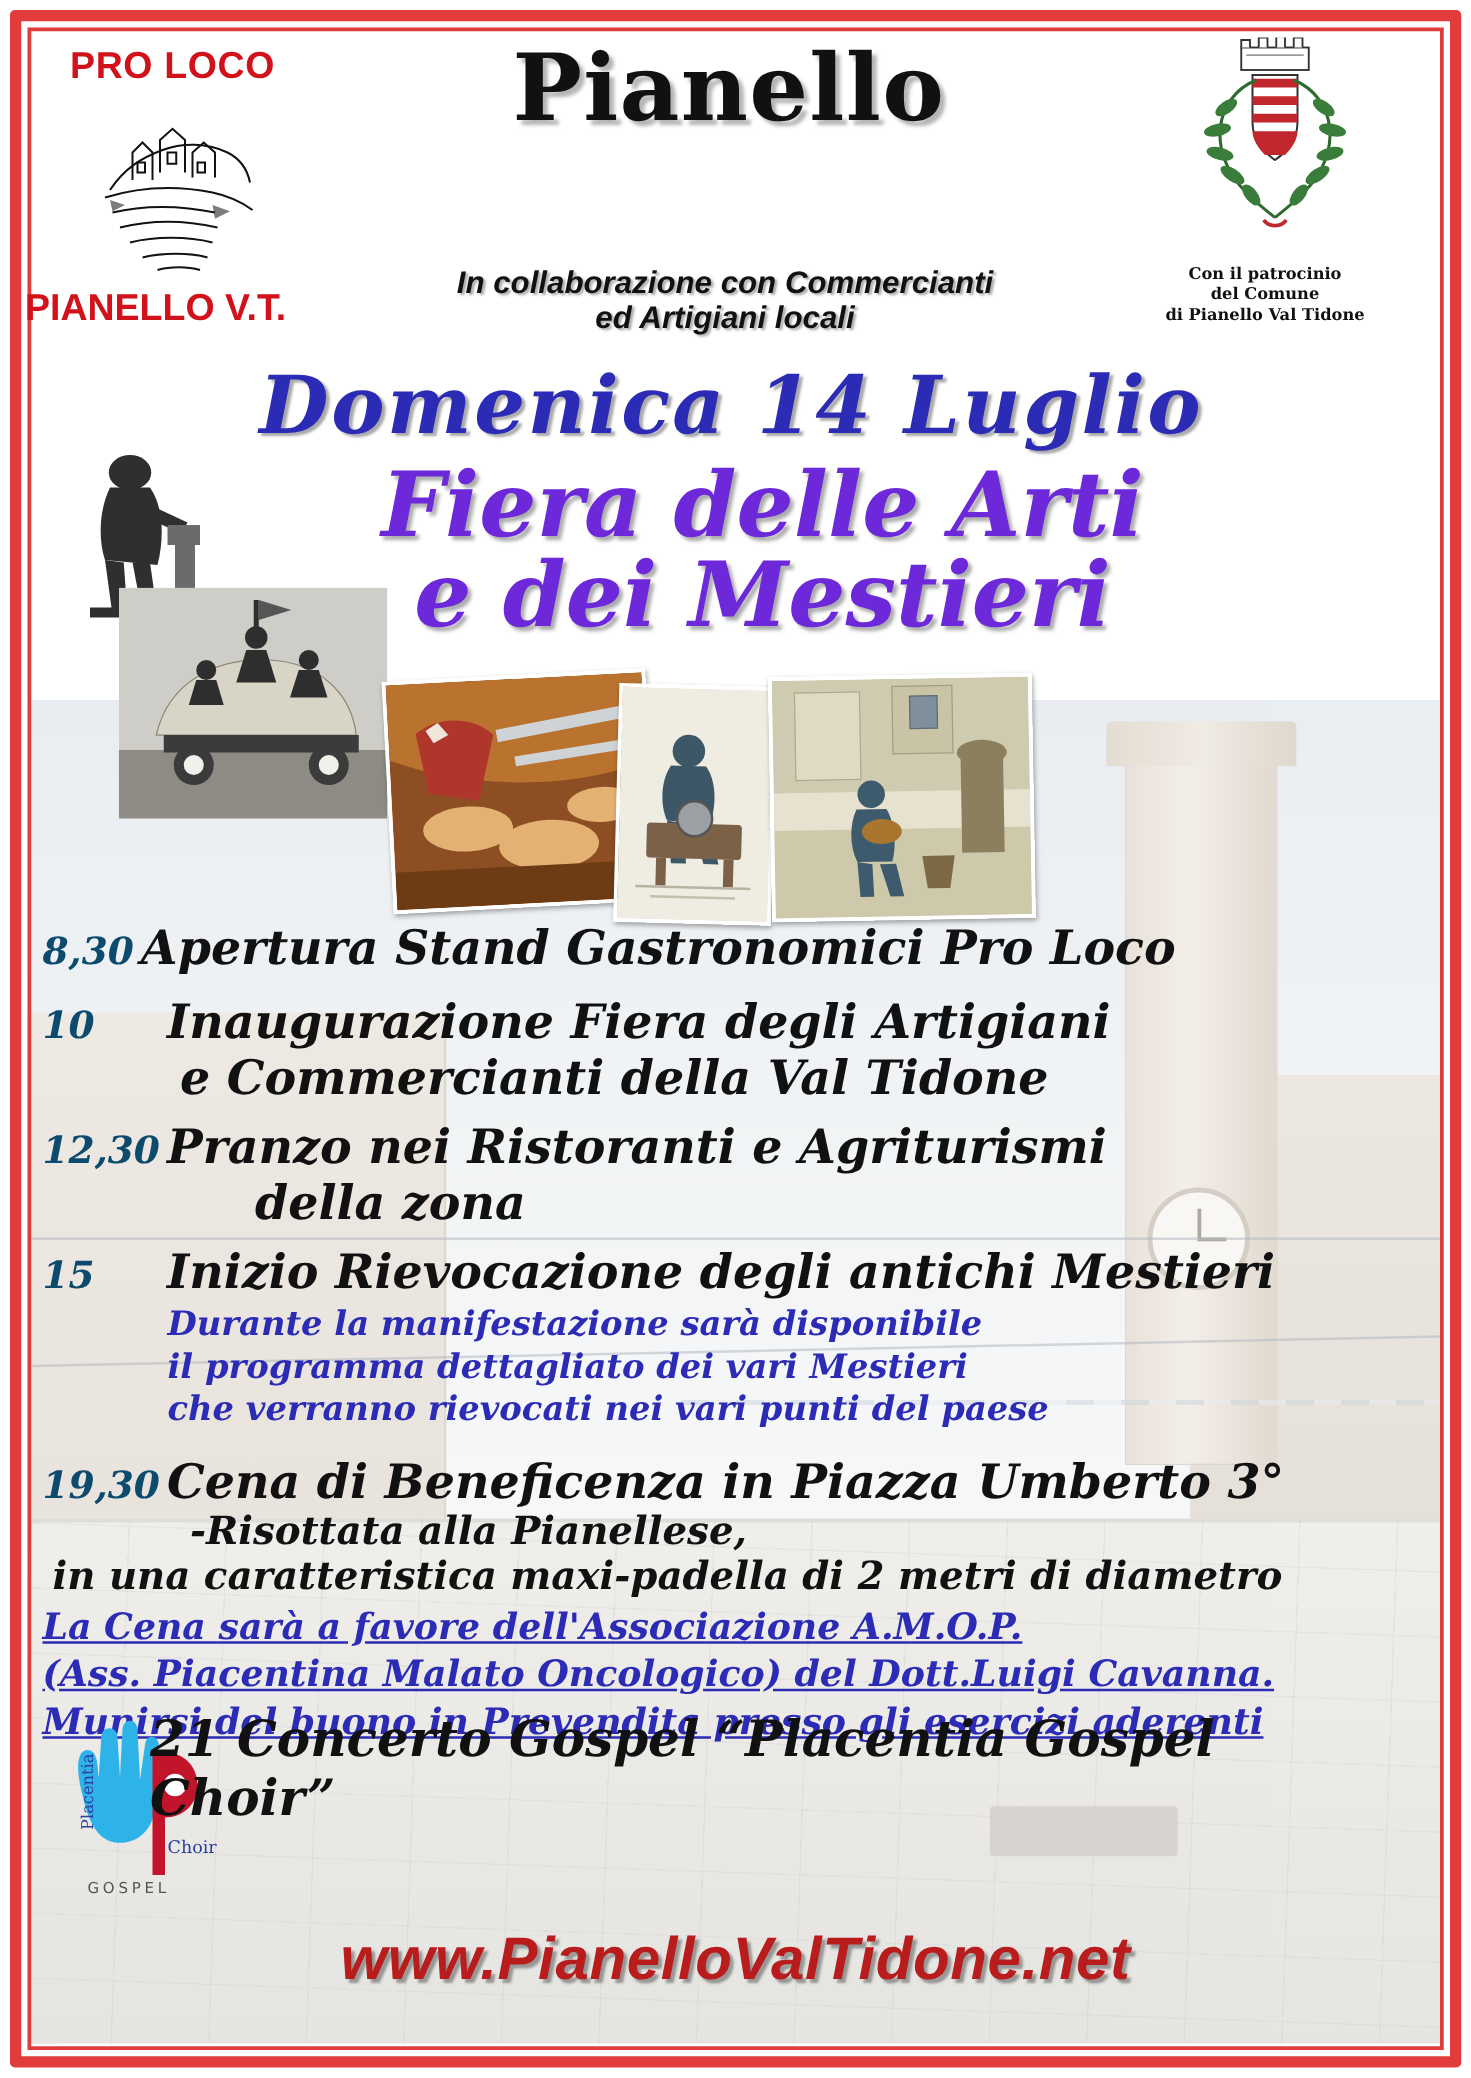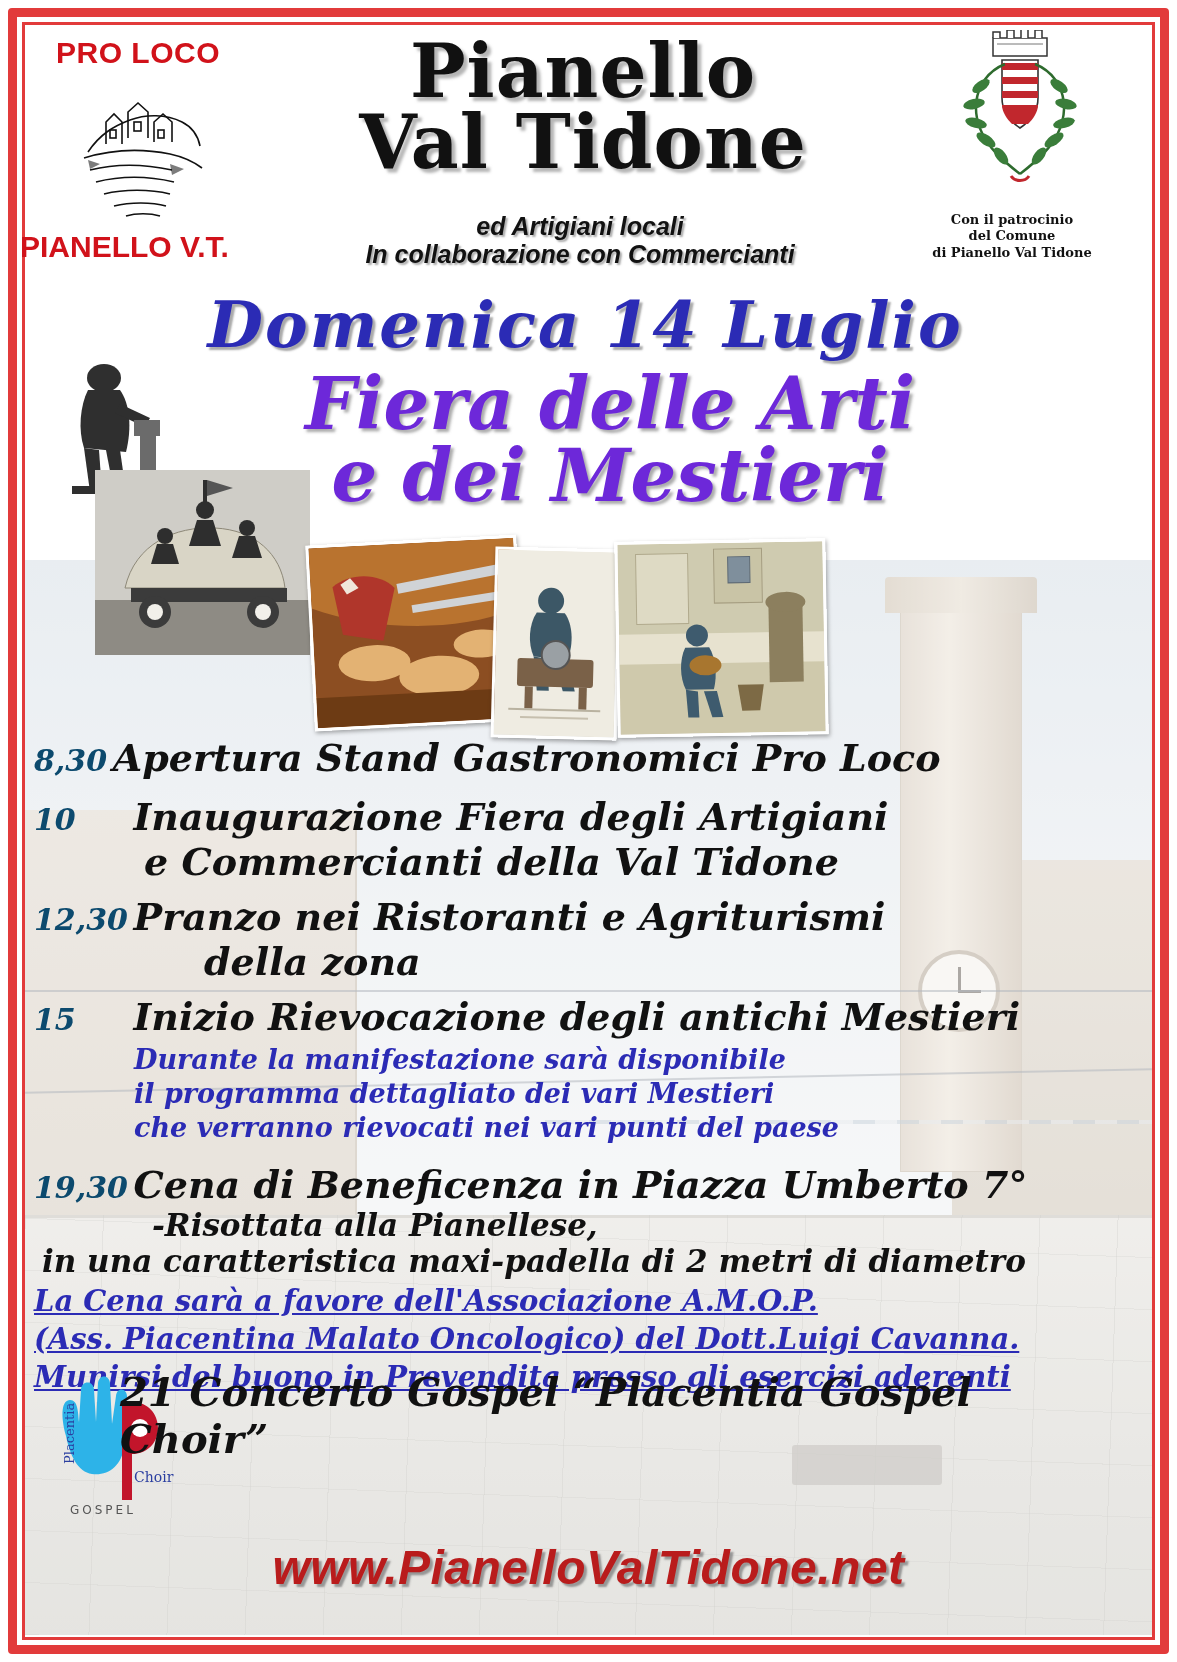--- a/index.html
+++ b/index.html
@@ -385,25 +385,24 @@
       <g fill="#111">
         <path d="M18 86 l12 4 l-10 5 z" opacity=".55"></path>
         <path d="M100 90 l14 5 l-12 6 z" opacity=".55"></path>
       </g>
     </svg>
   </div>
   <div class="proloco-bottom">PIANELLO V.T.</div>
 
   <div class="title-main">
     <div>Pianello</div>
-    <div>Val Tidone</div>
   </div>
   <div class="title-sub">
+    <div>In collaborazione con Commercianti</div>
     <div>ed Artigiani locali</div>
-    <div>In collaborazione con Commercianti</div>
   </div>
 
   <div class="comune-crest">
     <svg viewBox="0 0 150 170" width="150" height="170">
 
       <g>
         <rect x="48" y="8" width="54" height="18" fill="#fff" stroke="#333" stroke-width="1.5"></rect>
         <path d="M48 8 l0 -6 l7 0 l0 6 M62 8 l0 -8 l7 0 l0 8 M76 8 l0 -9 l7 0 l0 9 M90 8 l0 -8 l7 0 l0 8" fill="#fff" stroke="#333" stroke-width="1.5"></path>
         <path d="M52 14 h46" stroke="#777" stroke-width="1"></path>
       </g>
@@ -591,21 +590,21 @@
     </div>
 
     <div class="note" style="margin-left:100px;margin-bottom:18px;">
       <div>Durante la manifestazione sarà disponibile</div>
       <div>il programma dettagliato dei vari Mestieri</div>
       <div>che verranno rievocati nei vari punti del paese</div>
     </div>
 
     <div class="row">
       <span class="time">19,30</span>
-      <span class="ev">Cena di Beneficenza in Piazza Umberto 7°</span>
+      <span class="ev">Cena di Beneficenza in Piazza Umberto 3°</span>
     </div>
     <div class="sub2" style="margin-left:118px;">-Risottata alla Pianellese,</div>
     <div class="sub2" style="margin-left:8px;">in una caratteristica maxi-padella di 2 metri di diametro</div>
 
     <div class="charity" style="margin-top:4px;">
       <div class="u">La Cena sarà a favore dell'Associazione A.M.O.P.</div>
       <div class="u">(Ass. Piacentina Malato Oncologico) del Dott.Luigi Cavanna.</div>
       <div class="u">Munirsi del buono in Prevendita presso gli esercizi aderenti</div>
     </div>
   </div>

